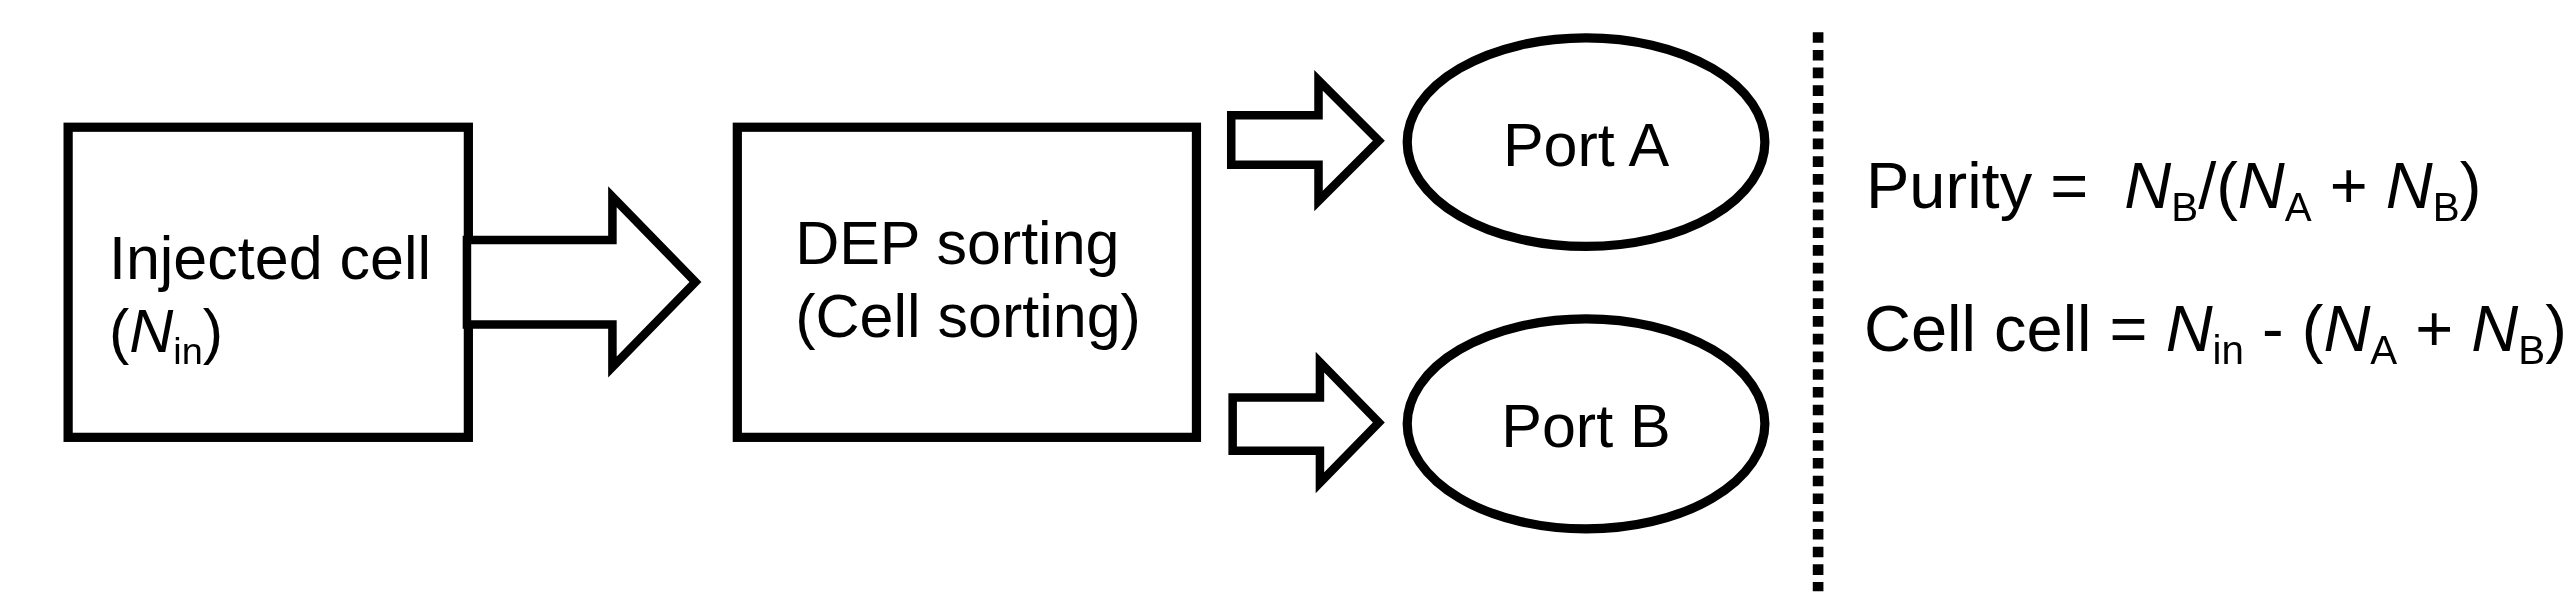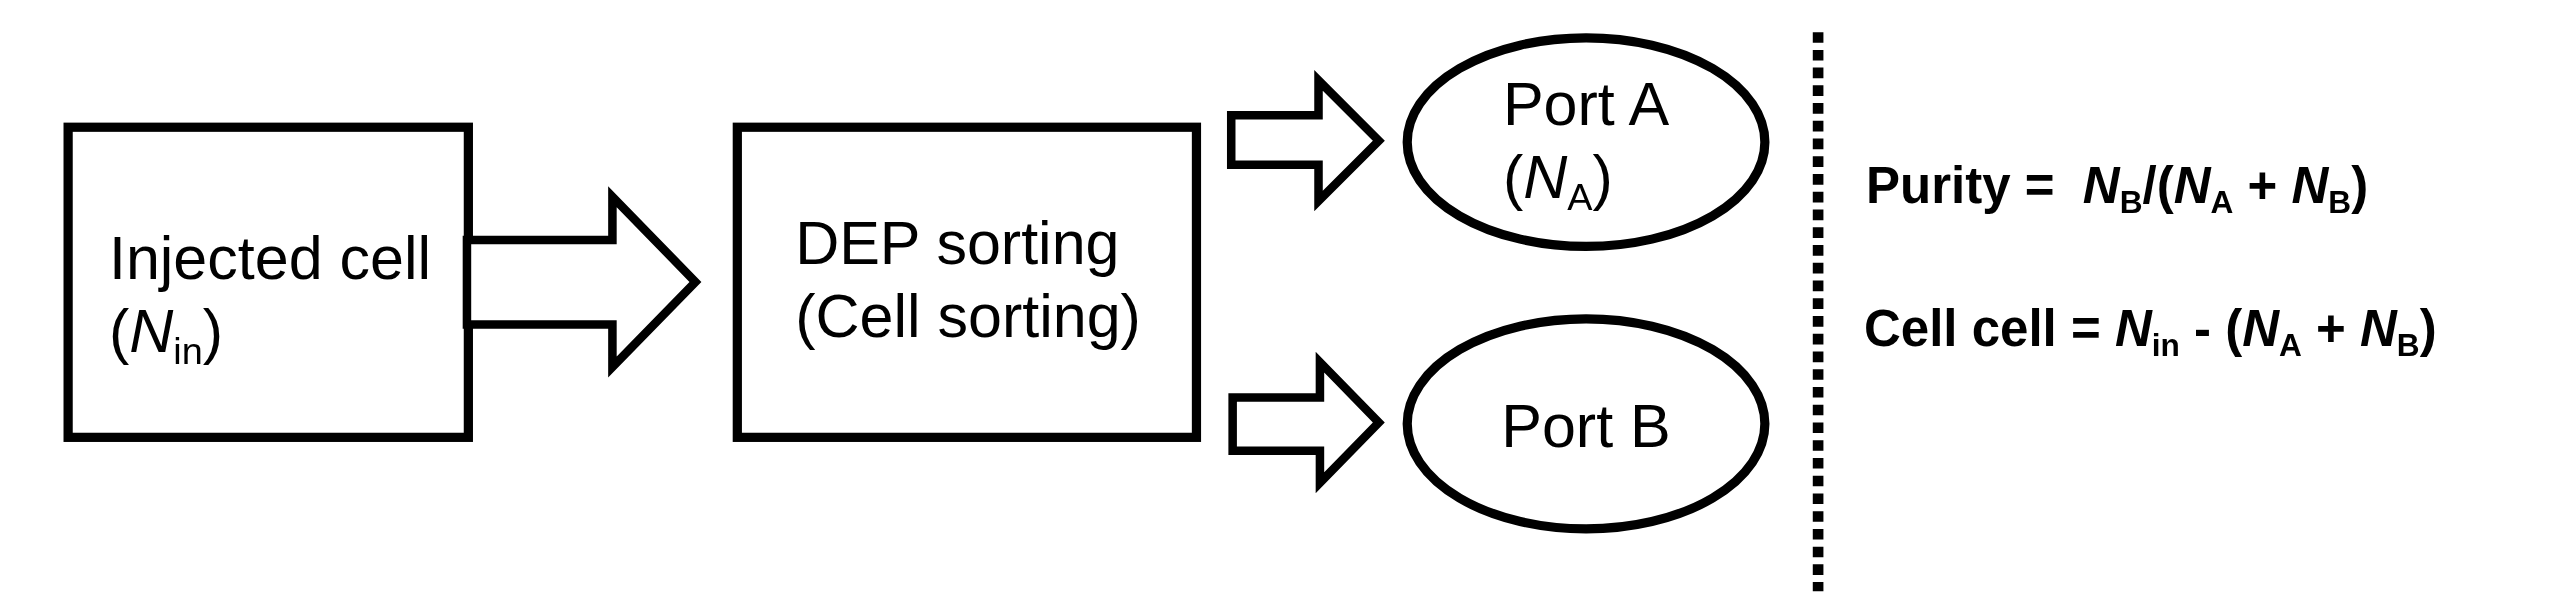--- a/index.html
+++ b/index.html
@@ -20,24 +20,23 @@
   .label{
     position:absolute;
     transform:translate(-50%,-50%);
     text-align:left;
     font-size:61px;
     line-height:73px;
     white-space:nowrap;
   }
   .formula{
     position:absolute;
-    font-size:51px;
+    font-size:65px;
     line-height:73px;
     white-space:pre;
-    font-weight:bold;
   }
   .it{font-style:italic;}
   .sub{font-size:0.62em;position:relative;top:0.32em;}
 </style>
 </head>
 <body>
 
 <div id="stage">
 
   <svg id="shapes" viewBox="0 0 3630 859" aria-hidden="true">
@@ -64,21 +63,20 @@
     <div><span>(</span><span class="it">N</span><span class="sub">in</span><span>)</span></div>
   </div>
 
   <div class="label" style="left:968px;top:280px">
     <div><span>DEP sorting</span></div>
     <div><span>(Cell sorting)</span></div>
   </div>
 
   <div class="label" style="left:1586px;top:145px">
     <div><span>Port A</span></div>
-    <div><span>(</span><span class="it">N</span><span class="sub">A</span><span>)</span></div>
   </div>
 
   <div class="label" style="left:1586px;top:426px">
     <div><span>Port B</span></div>
   </div>
 
   <div class="formula" style="left:1866px;top:149px"><span>Purity =  </span><span class="it">N</span><span class="sub">B</span><span>/(</span><span class="it">N</span><span class="sub">A</span><span> + </span><span class="it">N</span><span class="sub">B</span><span>)</span></div>
 
   <div class="formula" style="left:1864px;top:292px"><span>Cell cell = </span><span class="it">N</span><span class="sub">in</span><span> - (</span><span class="it">N</span><span class="sub">A</span><span> + </span><span class="it">N</span><span class="sub">B</span><span>)</span></div>
 

